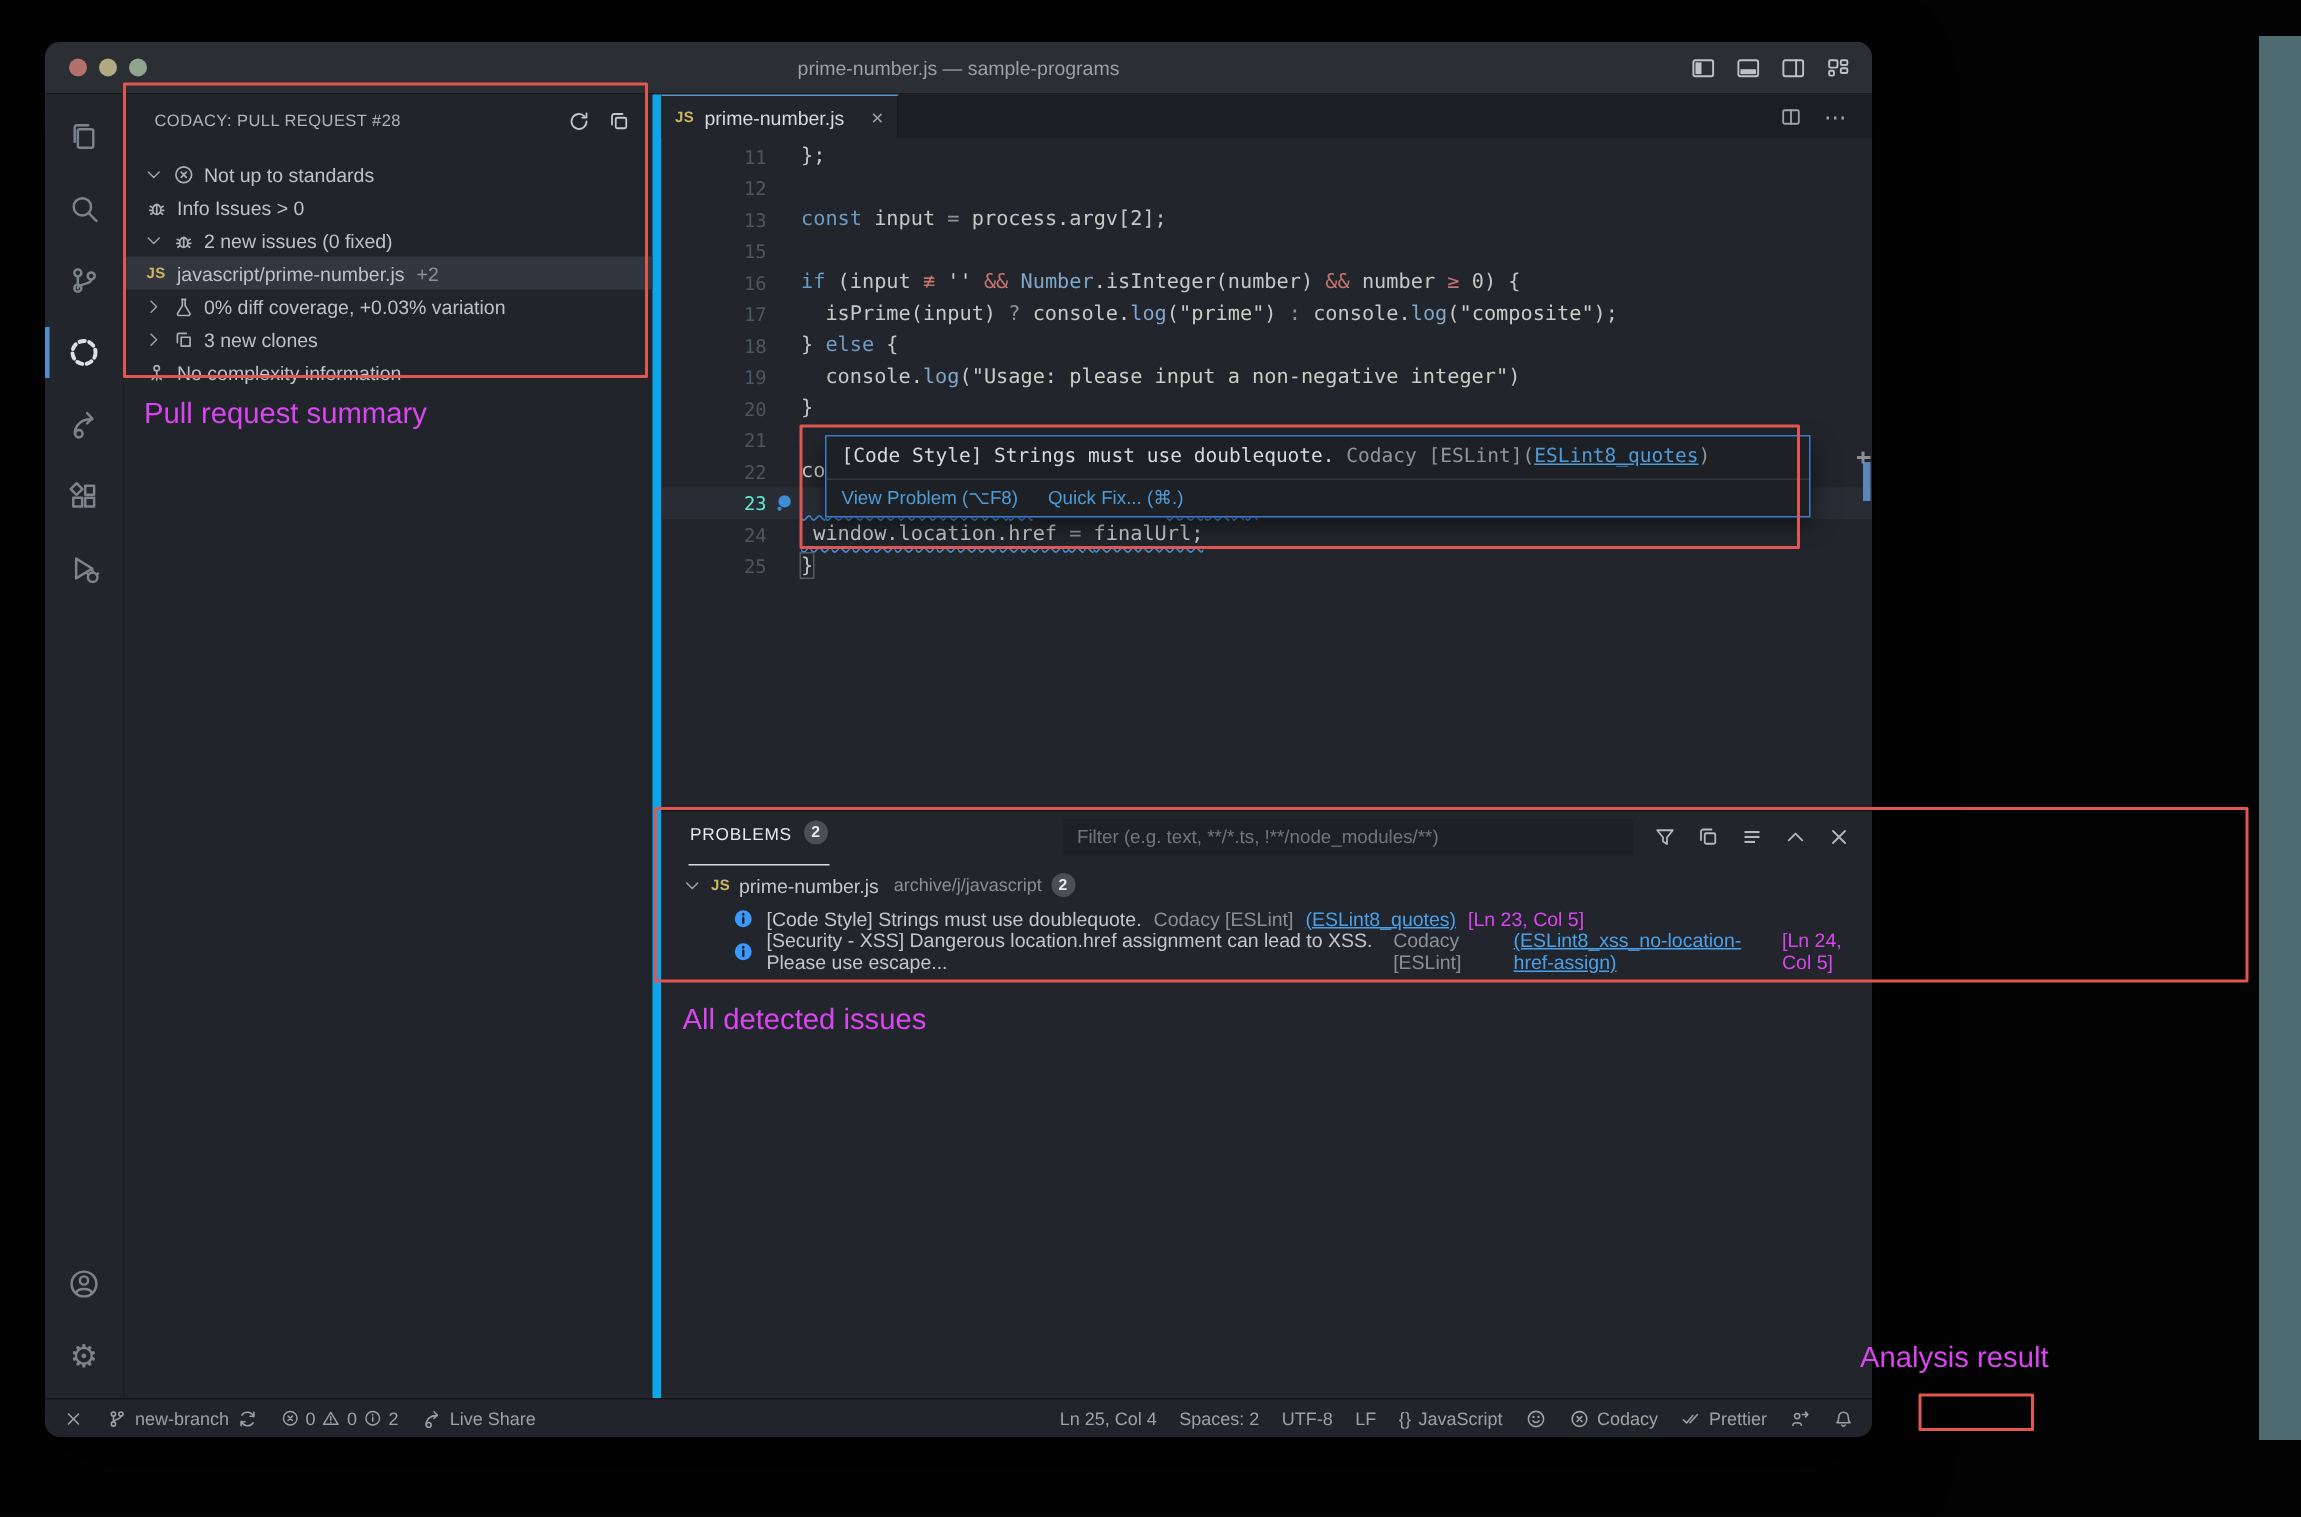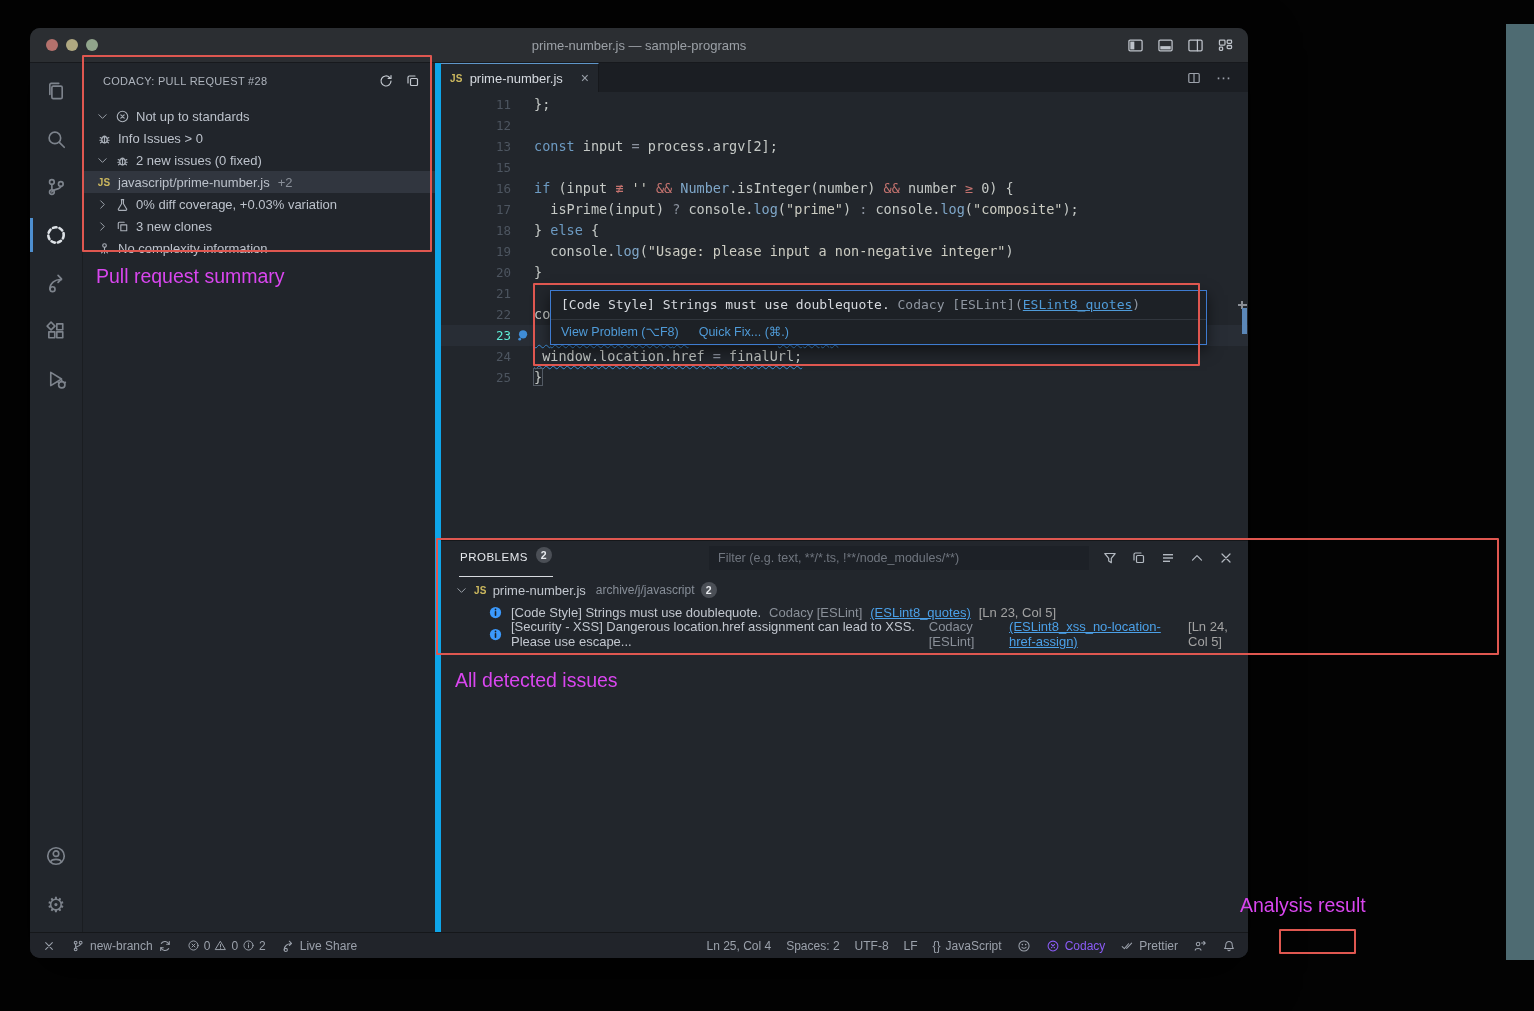--- a/index.html
+++ b/index.html
@@ -91,29 +91,29 @@
   .panel-right .ic{width:16px;height:16px;}
   .filter{width:380px;height:24px;background:#1d2127;color:#70767f;font-size:12.5px;border:none;outline:none;padding:0 9px;box-sizing:border-box;font-family:"Liberation Sans",sans-serif;}
   .filter::placeholder{color:#70767f;}
   .pr-body{padding-top:5px;}
   .prow{height:22px;display:flex;align-items:center;font-size:13px;color:#c2c7cf;}
   .prow.filerow{padding-left:14px;gap:6px;}
   .prow .path{color:#878e98;font-size:12px;margin-left:4px;}
   .prow.issuerow{padding-left:47px;gap:8px;}
   .prow .src{color:#8a9099;}
   .prow .plink{color:#4ba0e8;text-decoration:underline;}
-  .prow .loc{color:#a3a3a3;}
+  .prow .loc{color:#d946ef;}
   .info-ic{width:15px;height:15px;flex:none;}
 
   
   .statusbar{position:absolute;left:0;right:0;bottom:0;height:26px;background:#21242a;border-top:1px solid #15171a;display:flex;align-items:center;color:#9ba1ab;font-size:12px;padding:0 12px;gap:15px;box-sizing:border-box;}
   .sb-item{display:flex;align-items:center;gap:5px;}
   .sb-item .ic{width:14px;height:14px;}
   .sb-spacer{flex:1;}
-  .codacy-item{color:#8b5cf6;}
+  .codacy-item{color:#a3a3a3;}
   .sb-counts{display:flex;align-items:center;gap:4px;}
   .sb-counts .ic{width:13px;height:13px;}
 
   
   .ann-box{position:absolute;border:2px solid #df5750;border-radius:1px;pointer-events:none;z-index:40;box-sizing:border-box;}
   .ann-text{position:absolute;color:#d946ef;font-size:19.5px;font-weight:500;z-index:40;pointer-events:none;line-height:27px;}
 
   .ic svg{width:100%;height:100%;display:block;}
 </style>
 </head>

